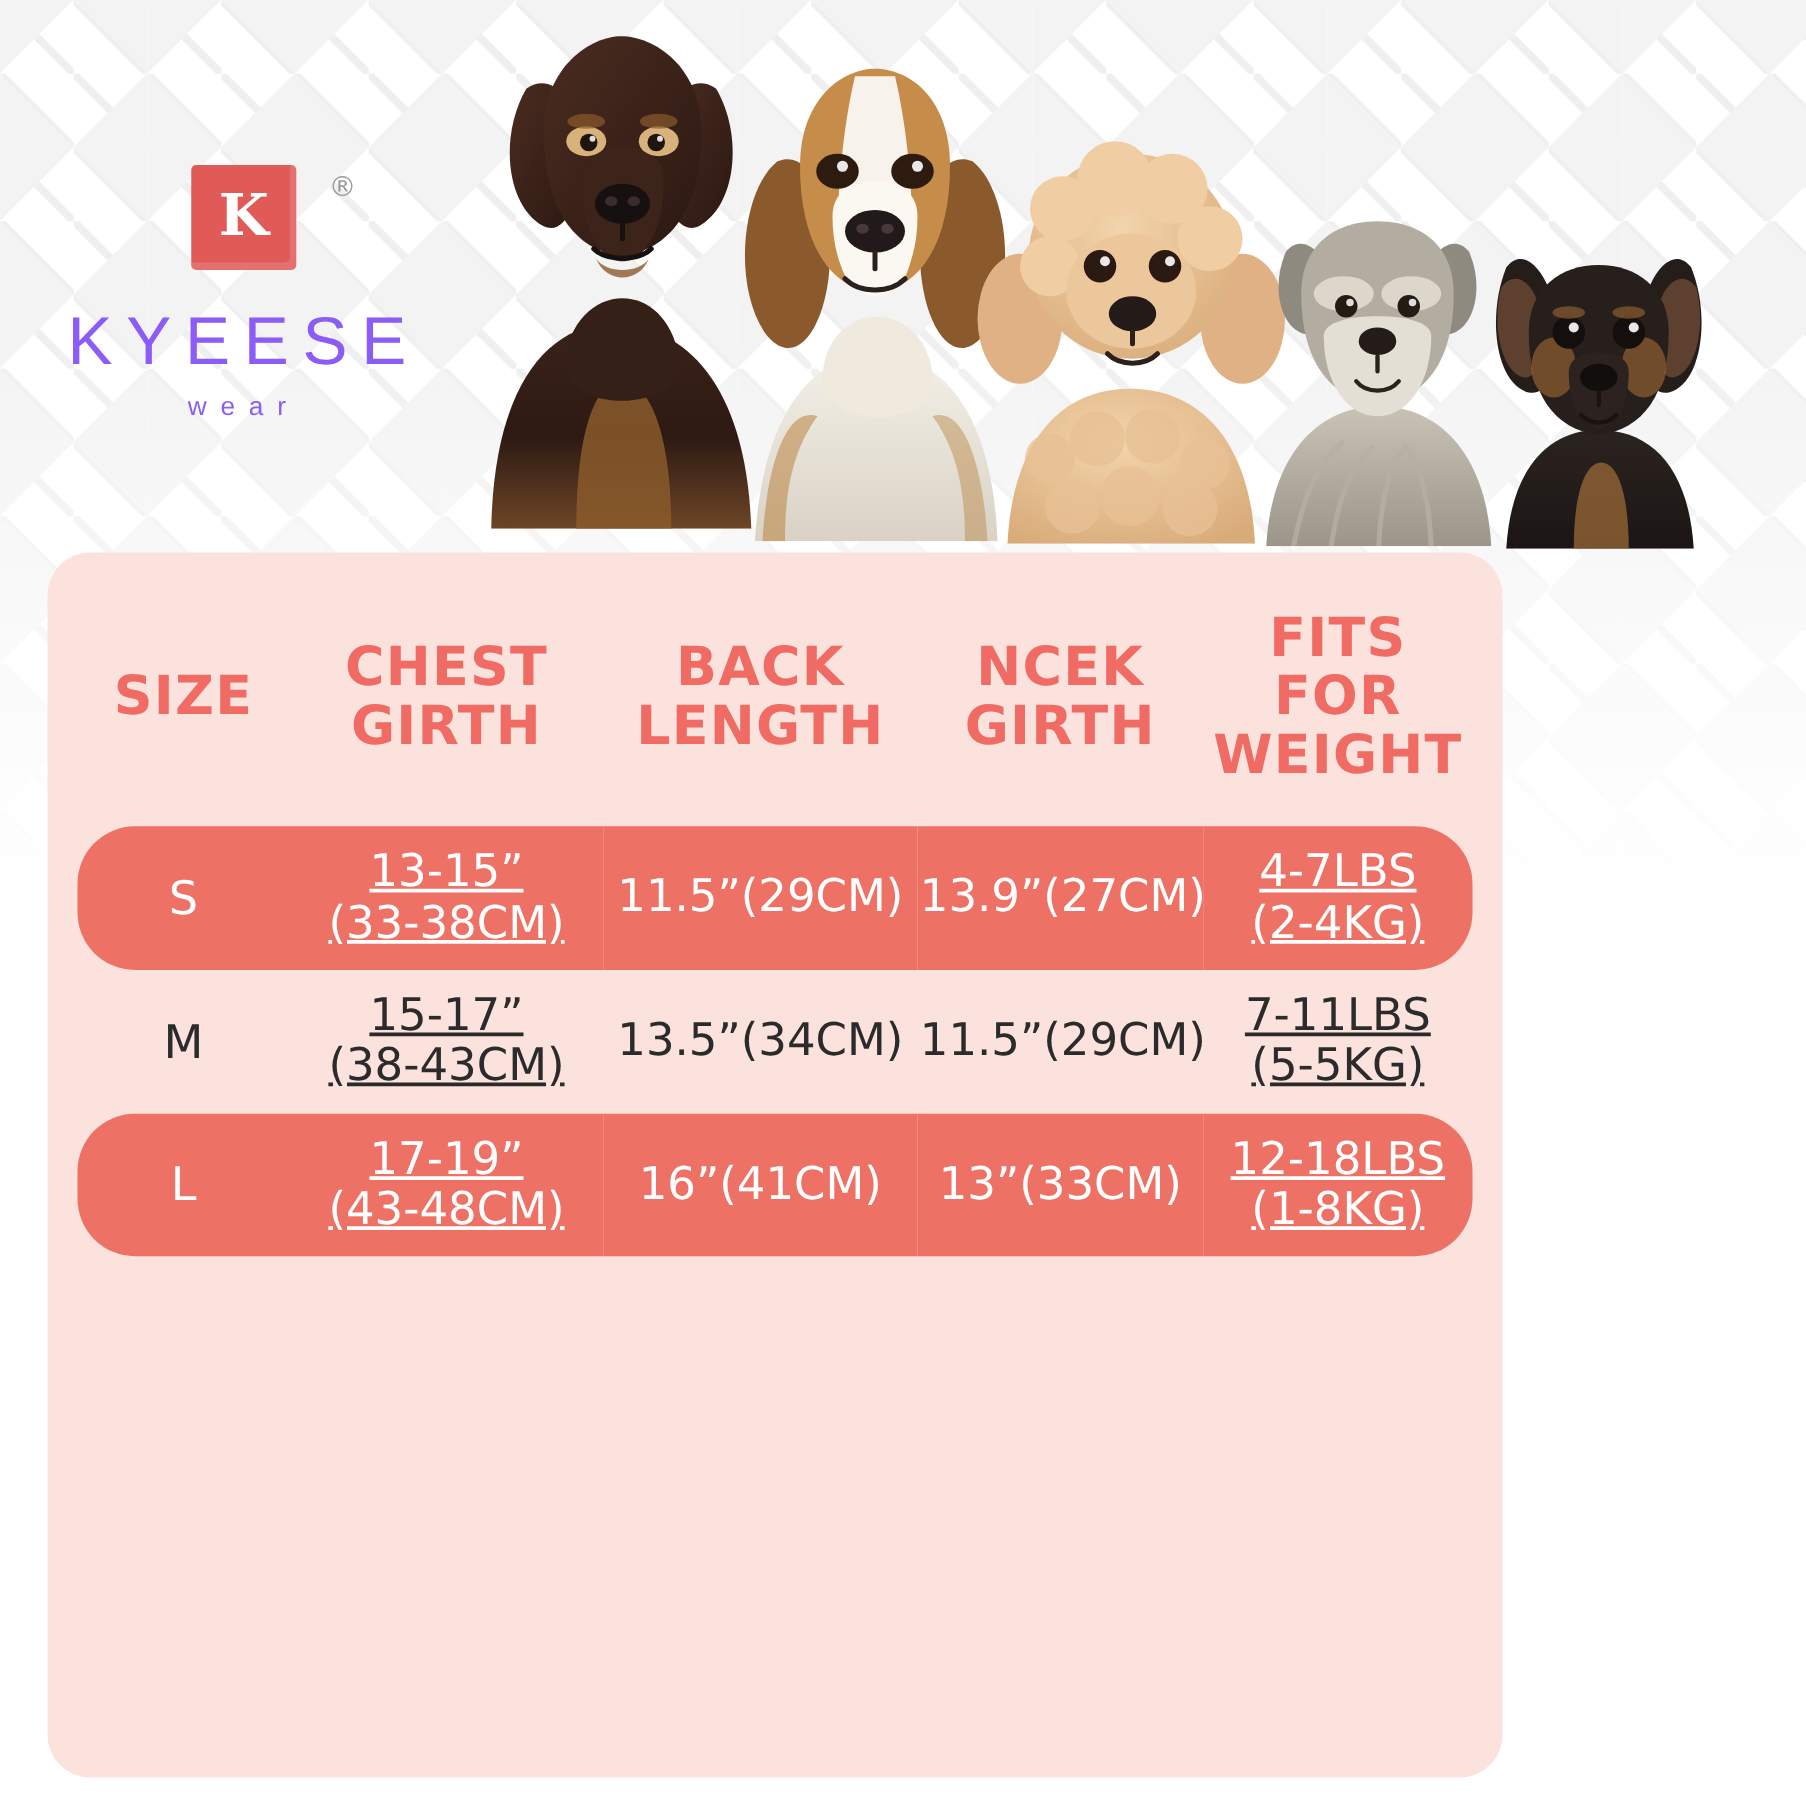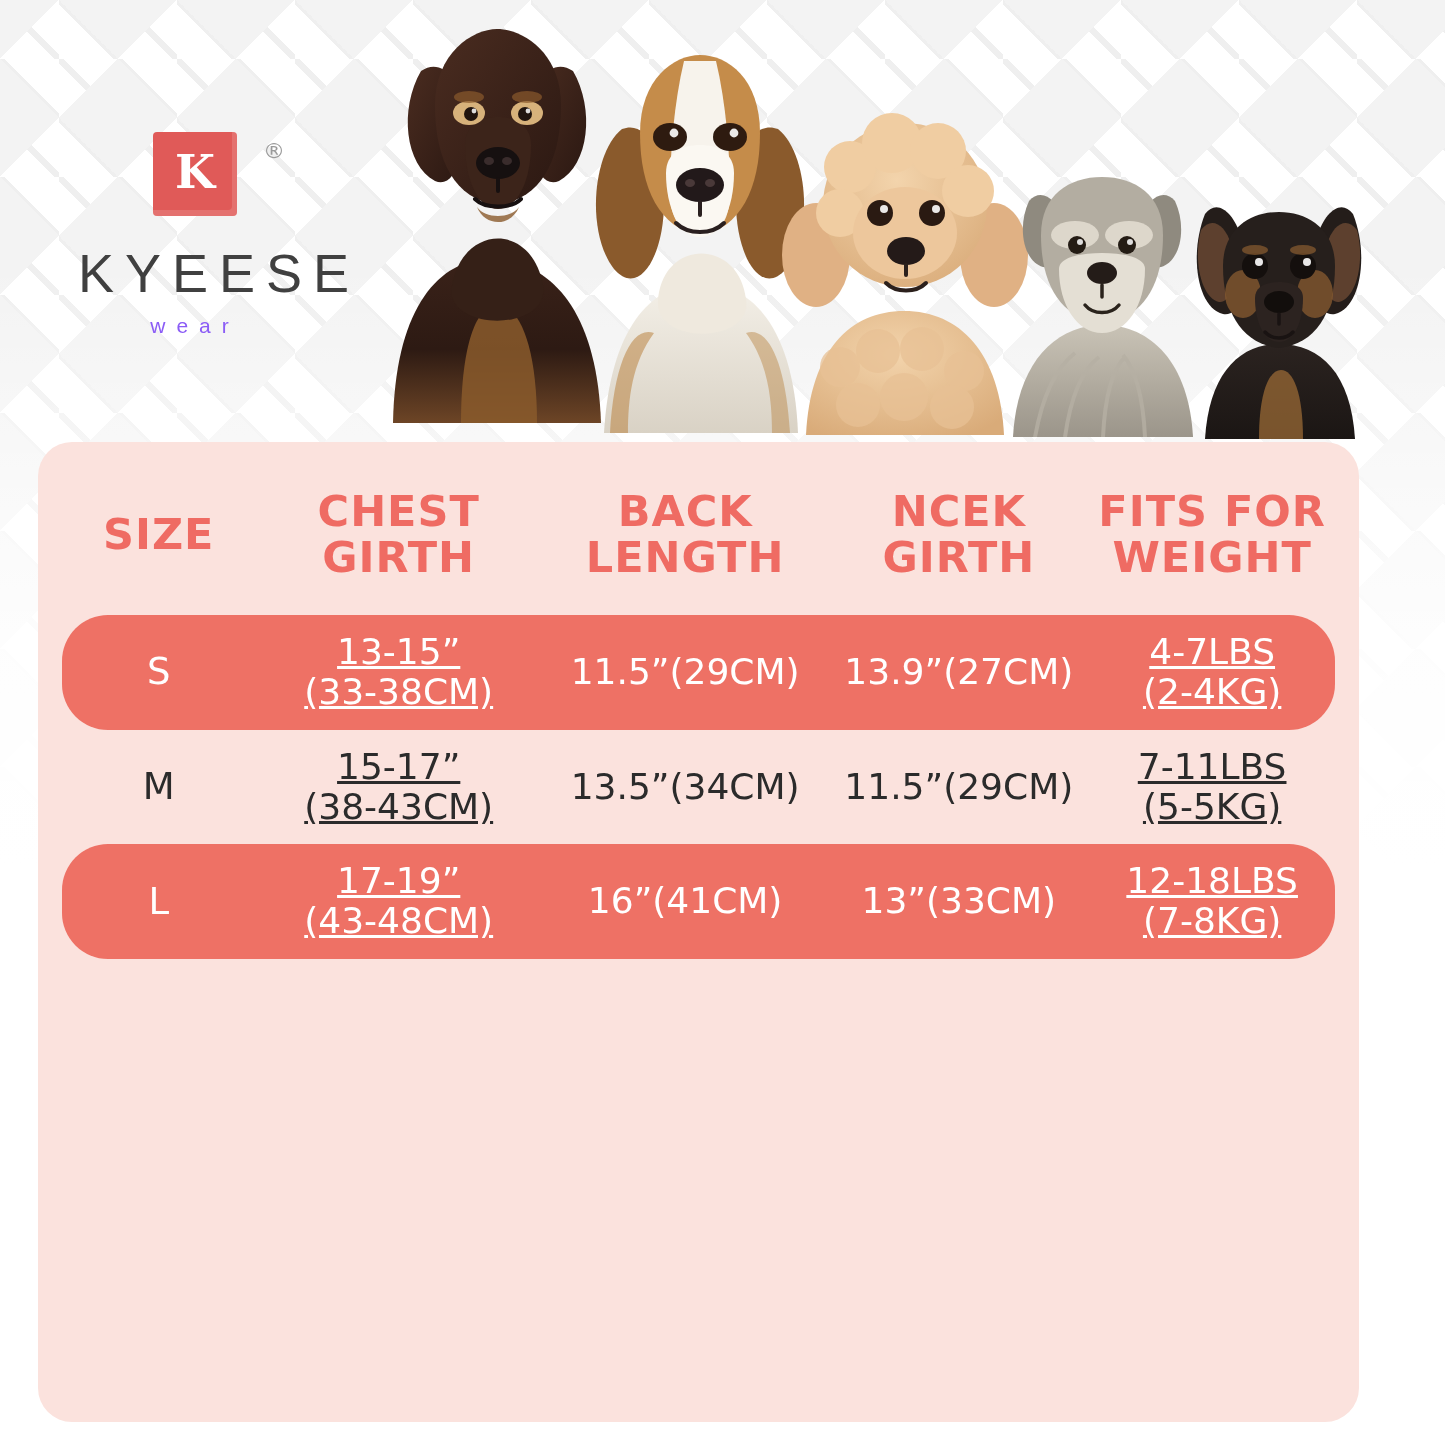--- a/index.html
+++ b/index.html
@@ -44,40 +44,39 @@
     font-family:"DejaVu Serif", serif;
     transform:translateY(-2px);
   }
   .logo-reg{
     position:absolute;right:-48px;top:6px;
     font-size:22px;color:#9a9a9a;
   }
   .logo-word{
     margin-top:26px;
     font-size:54px;letter-spacing:11px;
-    color:#404040;font-family:"Liberation Sans", sans-serif;
+    color:#8b5cf6;font-family:"Liberation Sans", sans-serif;
     font-weight:400;
-    text-align:right;
   }
   .logo-sub{
     margin-top:10px;
     font-size:21px;letter-spacing:11px;color:#8b5cf6;
     font-family:"Liberation Sans", sans-serif;
   }
 
   
   .dogs{
     position:absolute;left:355px;top:10px;width:1090px;height:445px;
   }
   .dog{position:absolute;bottom:0;}
   .dog svg{display:block;}
 
   
   .card{
-    position:absolute;left:38px;top:442px;width:1321px;height:980px;
+    position:absolute;left:38px;top:442px;width:1164px;height:980px;
     background:#fbe2dd;
     border-radius:34px;
     box-sizing:border-box;
     padding:24px 24px 18px 24px;
   }
   table{
     width:100%;border-collapse:separate;border-spacing:0 0;
     table-layout:fixed;
   }
   thead th{
@@ -380,18 +379,18 @@
       <tr class="odd">
         <td class="size-cell">L</td>
         <td>
           <span class="l2">17-19”</span>
           <span class="l2">(43-48CM)</span>
         </td>
         <td>16”(41CM)</td>
         <td>13”(33CM)</td>
         <td>
           <span class="l2">12-18LBS</span>
-          <span class="l2">(7-8KG)</span>
+          <span class="l2">(1-8KG)</span>
         </td>
       </tr>
     </tbody>
   </table>
 </div>
 
 </body></html>

